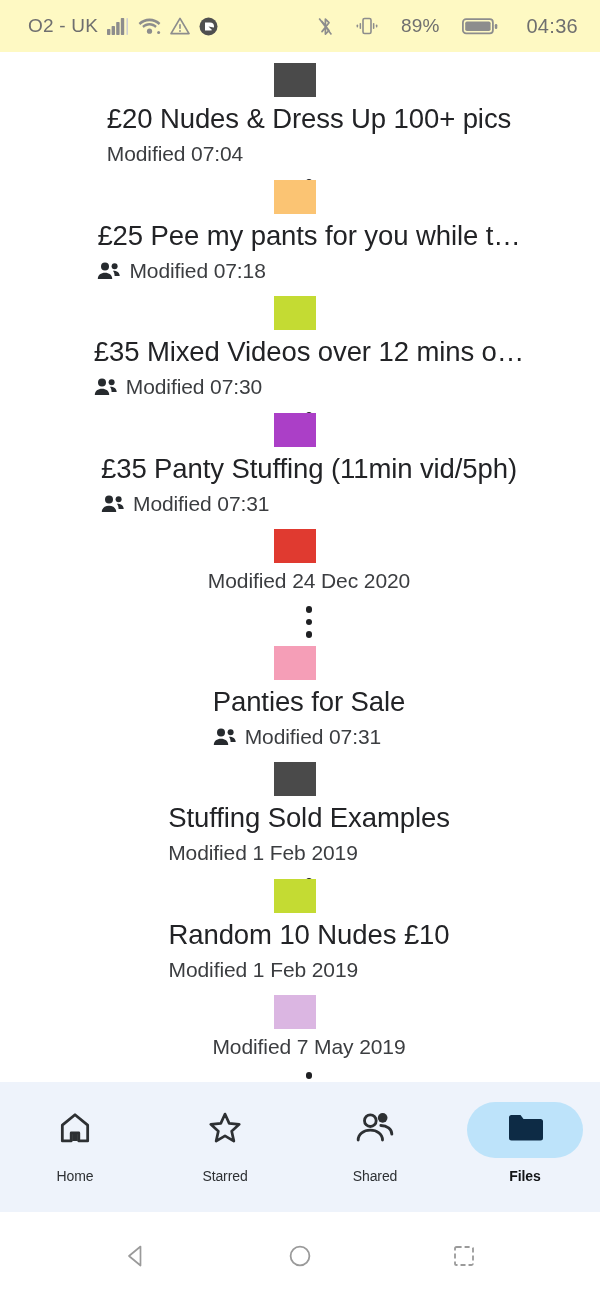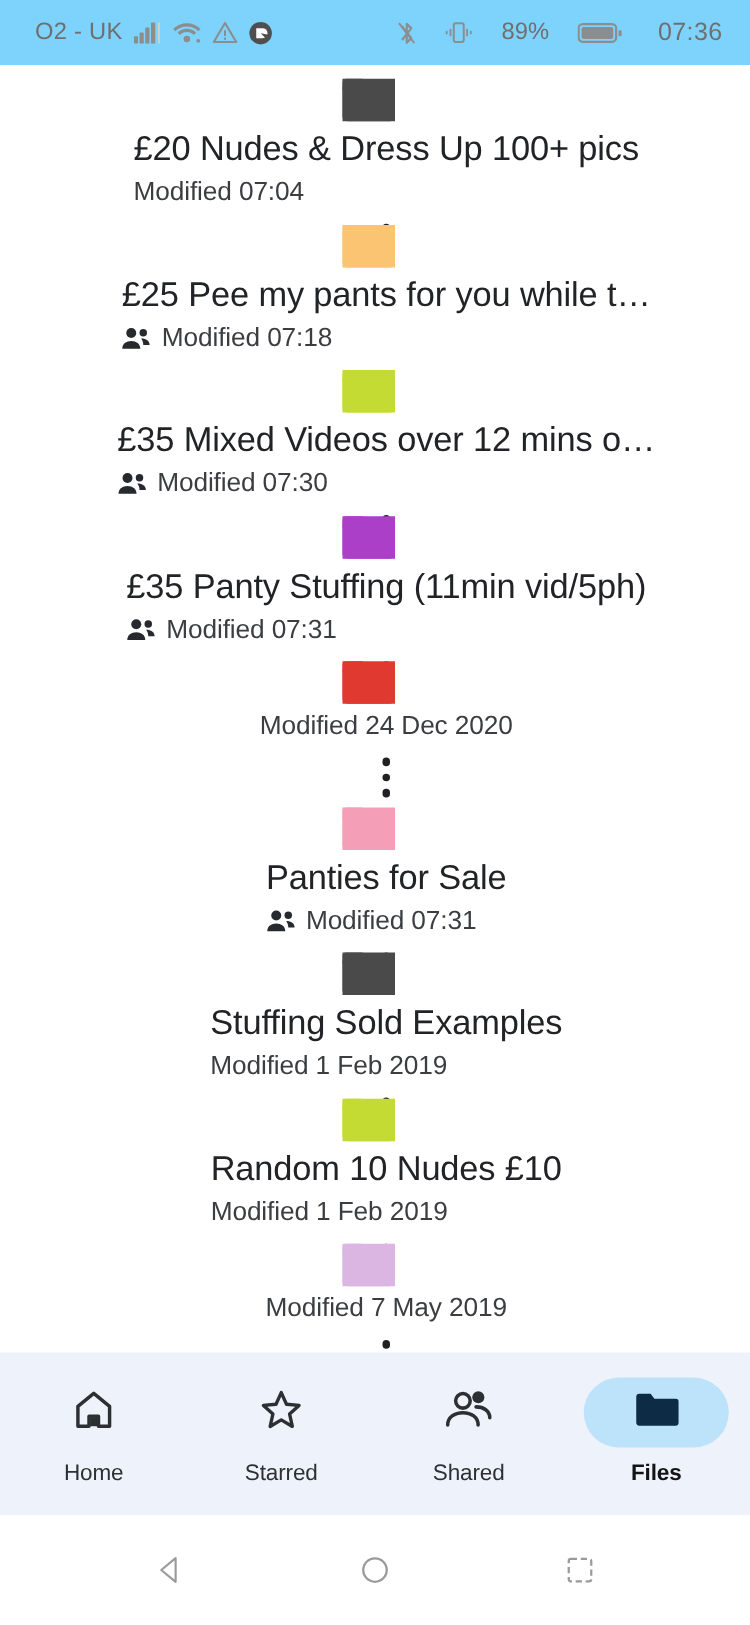--- a/index.html
+++ b/index.html
@@ -22,21 +22,21 @@
     height: 1300px;
     background: #ffffff;
     display: flex;
     flex-direction: column;
   }
 
   
   .status-bar {
     height: 52px;
     flex: 0 0 52px;
-    background: #7dd3fc;
+    background: #fef9c3;
     display: flex;
     align-items: center;
     justify-content: space-between;
     padding: 0 22px 0 28px;
     color: #7c7c7c;
   }
   .status-left, .status-right {
     display: flex;
     align-items: center;
   }
@@ -177,21 +177,21 @@
     width: 116px;
     height: 56px;
     border-radius: 28px;
     display: flex;
     align-items: center;
     justify-content: center;
     background: transparent;
   }
   .nav-item.active .nav-pill { background: #bde3fa; }
   .nav-label {
-    font-size: 18px;
+    font-size: 14px;
     color: #2d3033;
     letter-spacing: -0.1px;
   }
   .nav-item.active .nav-label {
     font-weight: bold;
     color: #121416;
   }
 
   
   .system-nav {
@@ -267,21 +267,21 @@
         </svg>
       </span>
       <span class="battery-pct">89%</span>
       <span class="status-icon">
         <svg width="36" height="19" viewBox="0 0 36 19">
           <rect x="0.9" y="2.2" width="30" height="14.2" rx="3.2" fill="none" stroke="#8d8d8d" stroke-width="1.8"></rect>
           <rect x="3.2" y="4.5" width="25.4" height="9.6" rx="1.8" fill="#8d8d8d"></rect>
           <rect x="32.8" y="7" width="2.5" height="5" rx="1.2" fill="#8d8d8d"></rect>
         </svg>
       </span>
-      <span class="clock">07:36</span>
+      <span class="clock">04:36</span>
     </div>
   </div>
 
   <div class="file-list">
       <div class="file-row">
         <span class="folder-icon-wrap">
           <span class="folder-glyph" style="background:#4a4a4a">
             <span class="tab"></span>
             <span class="body"></span>
           </span>

